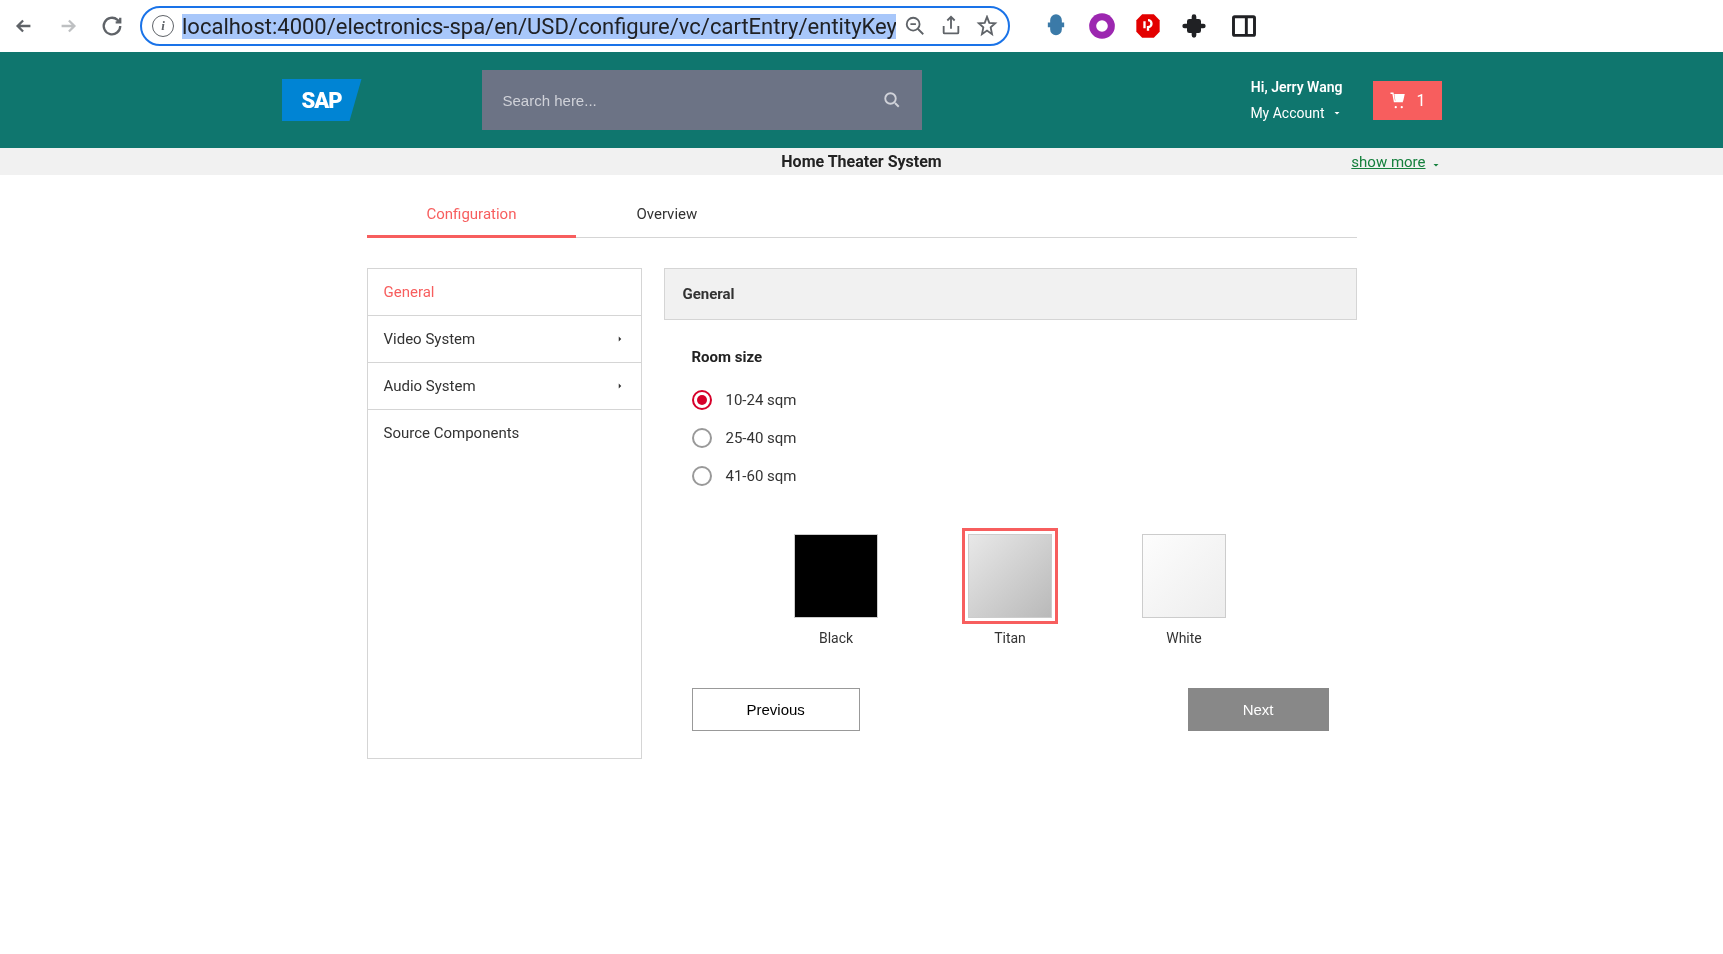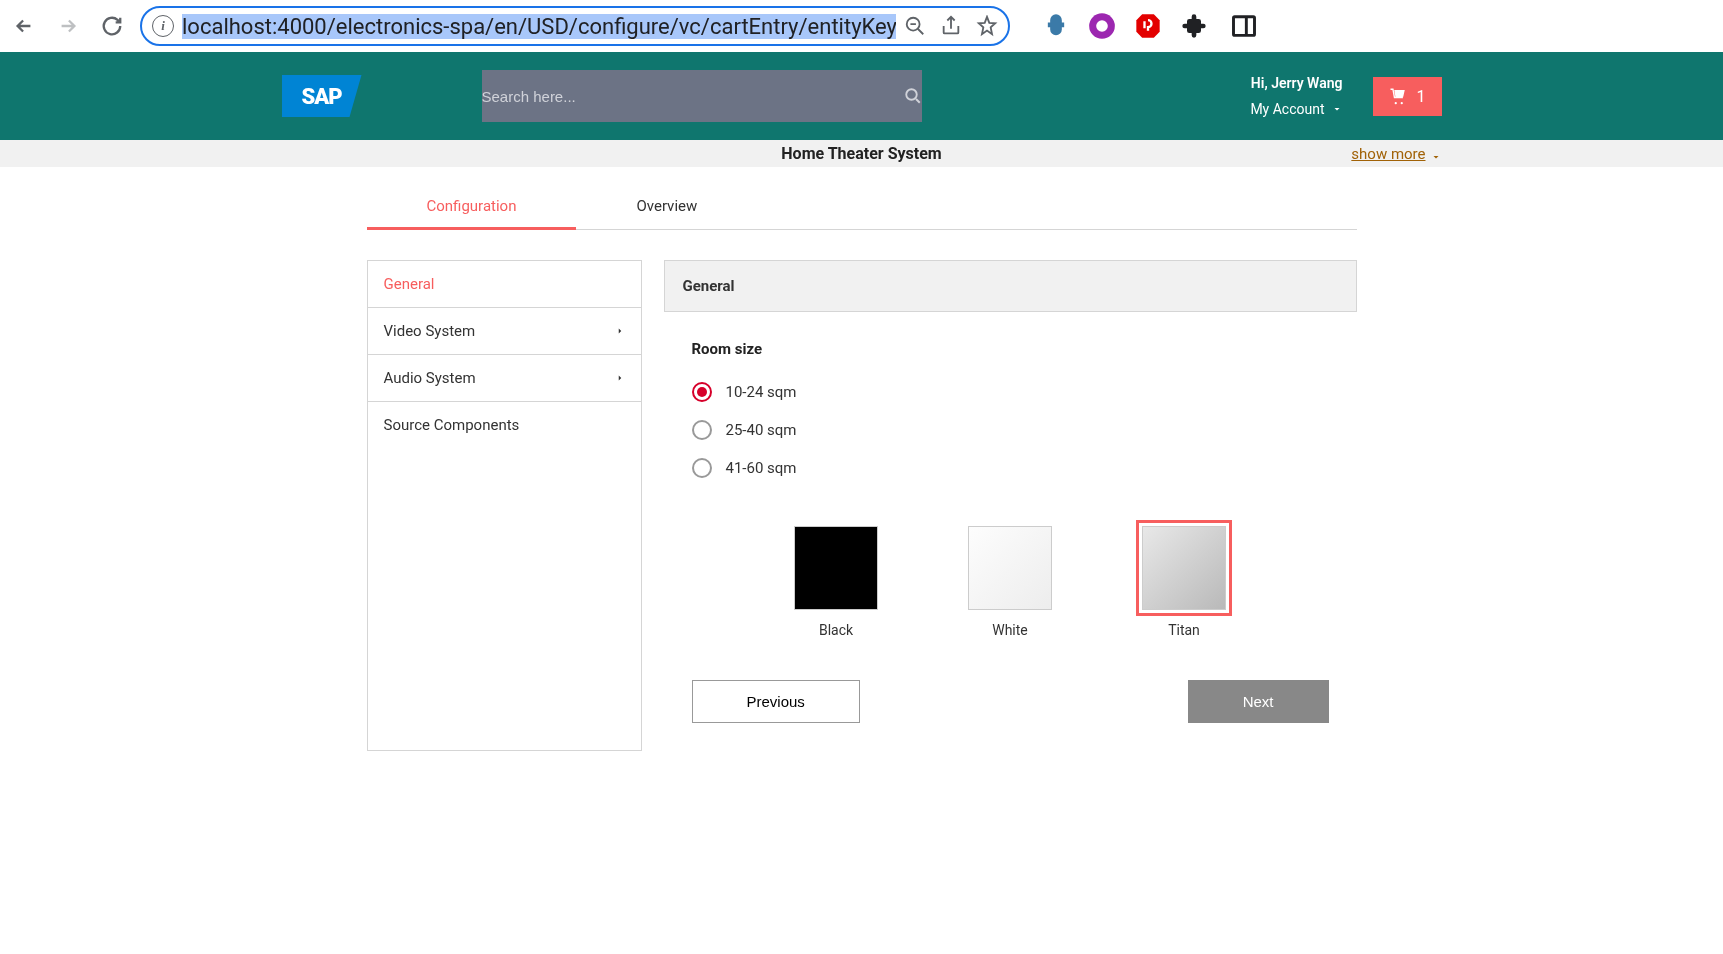--- a/index.html
+++ b/index.html
@@ -17,36 +17,36 @@
 .url-actions svg { width: 22px; height: 22px; color: #5f6368; }
 .ext-icons { display: flex; gap: 18px; align-items: center; margin-left: 20px; }
 .ext-icon { width: 28px; height: 28px; display: flex; align-items: center; justify-content: center; }
 
 
 .header { background: #0f766e; color: #fff; padding: 18px 0; }
 .header-inner { max-width: 1200px; margin: 0 auto; display: flex; align-items: center; gap: 120px; padding: 0 20px; }
 .logo { width: 80px; height: 42px; background: linear-gradient(135deg, #0084d4 0%, #0084d4 60%, transparent 60%); position: relative; display: flex; align-items: center; justify-content: center; }
 .logo-text { color: #fff; font-weight: 900; font-size: 22px; letter-spacing: -1px; position: relative; z-index: 2; }
 .logo::before { content: ""; position: absolute; inset: 0; background: #0084d4; clip-path: polygon(0 0, 100% 0, 85% 100%, 0 100%); }
-.search-box { flex: 1; max-width: 440px; height: 52px; background: #6c7385; display: flex; align-items: center; padding: 0 0; justify-content: flex-end; }
+.search-box { flex: 1; max-width: 440px; height: 60px; background: #6c7385; display: flex; align-items: center; padding: 0 21px; justify-content: flex-end; }
 .search-box input { flex: 1; background: transparent; border: none; outline: none; color: #fff; font-size: 15px; }
 .search-box input::placeholder { color: #d0d2d9; }
 .search-box svg { width: 18px; height: 18px; color: #d0d2d9; }
 .account-area { margin-left: auto; display: flex; align-items: center; gap: 30px; }
 .account-text { display: flex; flex-direction: column; gap: 10px; font-size: 14px; text-align: right; }
 .account-text .greeting { font-weight: 600; }
 .my-account { display: flex; align-items: center; gap: 6px; cursor: pointer; }
 .cart-btn { background: #f75e5e; color: #fff; padding: 10px 16px; display: flex; align-items: center; gap: 10px; cursor: pointer; }
 .cart-btn svg { width: 18px; height: 18px; }
 
 
 .subheader { background: #f1f1f1; padding: 4px 0; }
 .subheader-inner { max-width: 1200px; margin: 0 auto; display: flex; align-items: center; padding: 0 20px; position: relative; }
 .subheader-title { font-weight: 700; font-size: 16px; color: #222; margin: 0 auto; }
-.show-more { position: absolute; right: 20px; font-size: 15px; color: #a16207; text-decoration: underline; cursor: pointer; display: flex; align-items: flex-end; gap: 4px; }
+.show-more { position: absolute; right: 20px; font-size: 15px; color: #15803d; text-decoration: underline; cursor: pointer; display: flex; align-items: flex-end; gap: 4px; }
 
 
 .tabs-wrap { max-width: 990px; margin: 0 auto; border-bottom: 1px solid #d5d5d5; margin-top: 30px; display: flex; }
 .tab { padding: 0 60px 14px 60px; font-size: 15px; color: #333; cursor: pointer; position: relative; }
 .tab.active { color: #f75e5e; }
 .tab.active::after { content: ""; position: absolute; bottom: -1px; left: 0; right: 0; height: 3px; background: #f75e5e; }
 
 
 .main { max-width: 990px; margin: 30px auto 40px; display: flex; gap: 22px; padding: 0 0; }
 .sidebar { width: 275px; flex-shrink: 0; border: 1px solid #d5d5d5; }
@@ -235,28 +235,28 @@
           <span class="radio-circle"></span>
           <span class="radio-text">41-60 sqm</span>
         </div>
       </div>
 
       <div class="swatches">
         <div class="swatch">
           <div class="swatch-box swatch-black"></div>
           <span class="swatch-label">Black</span>
         </div>
+        <div class="swatch selected">
+          <div class="swatch-box swatch-titan"></div>
+          <span class="swatch-label">Titan</span>
+        </div>
         <div class="swatch">
           <div class="swatch-box swatch-white"></div>
           <span class="swatch-label">White</span>
         </div>
-        <div class="swatch selected">
-          <div class="swatch-box swatch-titan"></div>
-          <span class="swatch-label">Titan</span>
-        </div>
       </div>
 
       <div class="nav-buttons">
         <button class="btn">Previous</button>
         <button class="btn btn-next">Next</button>
       </div>
     </div>
   </div>
 </div>
 

